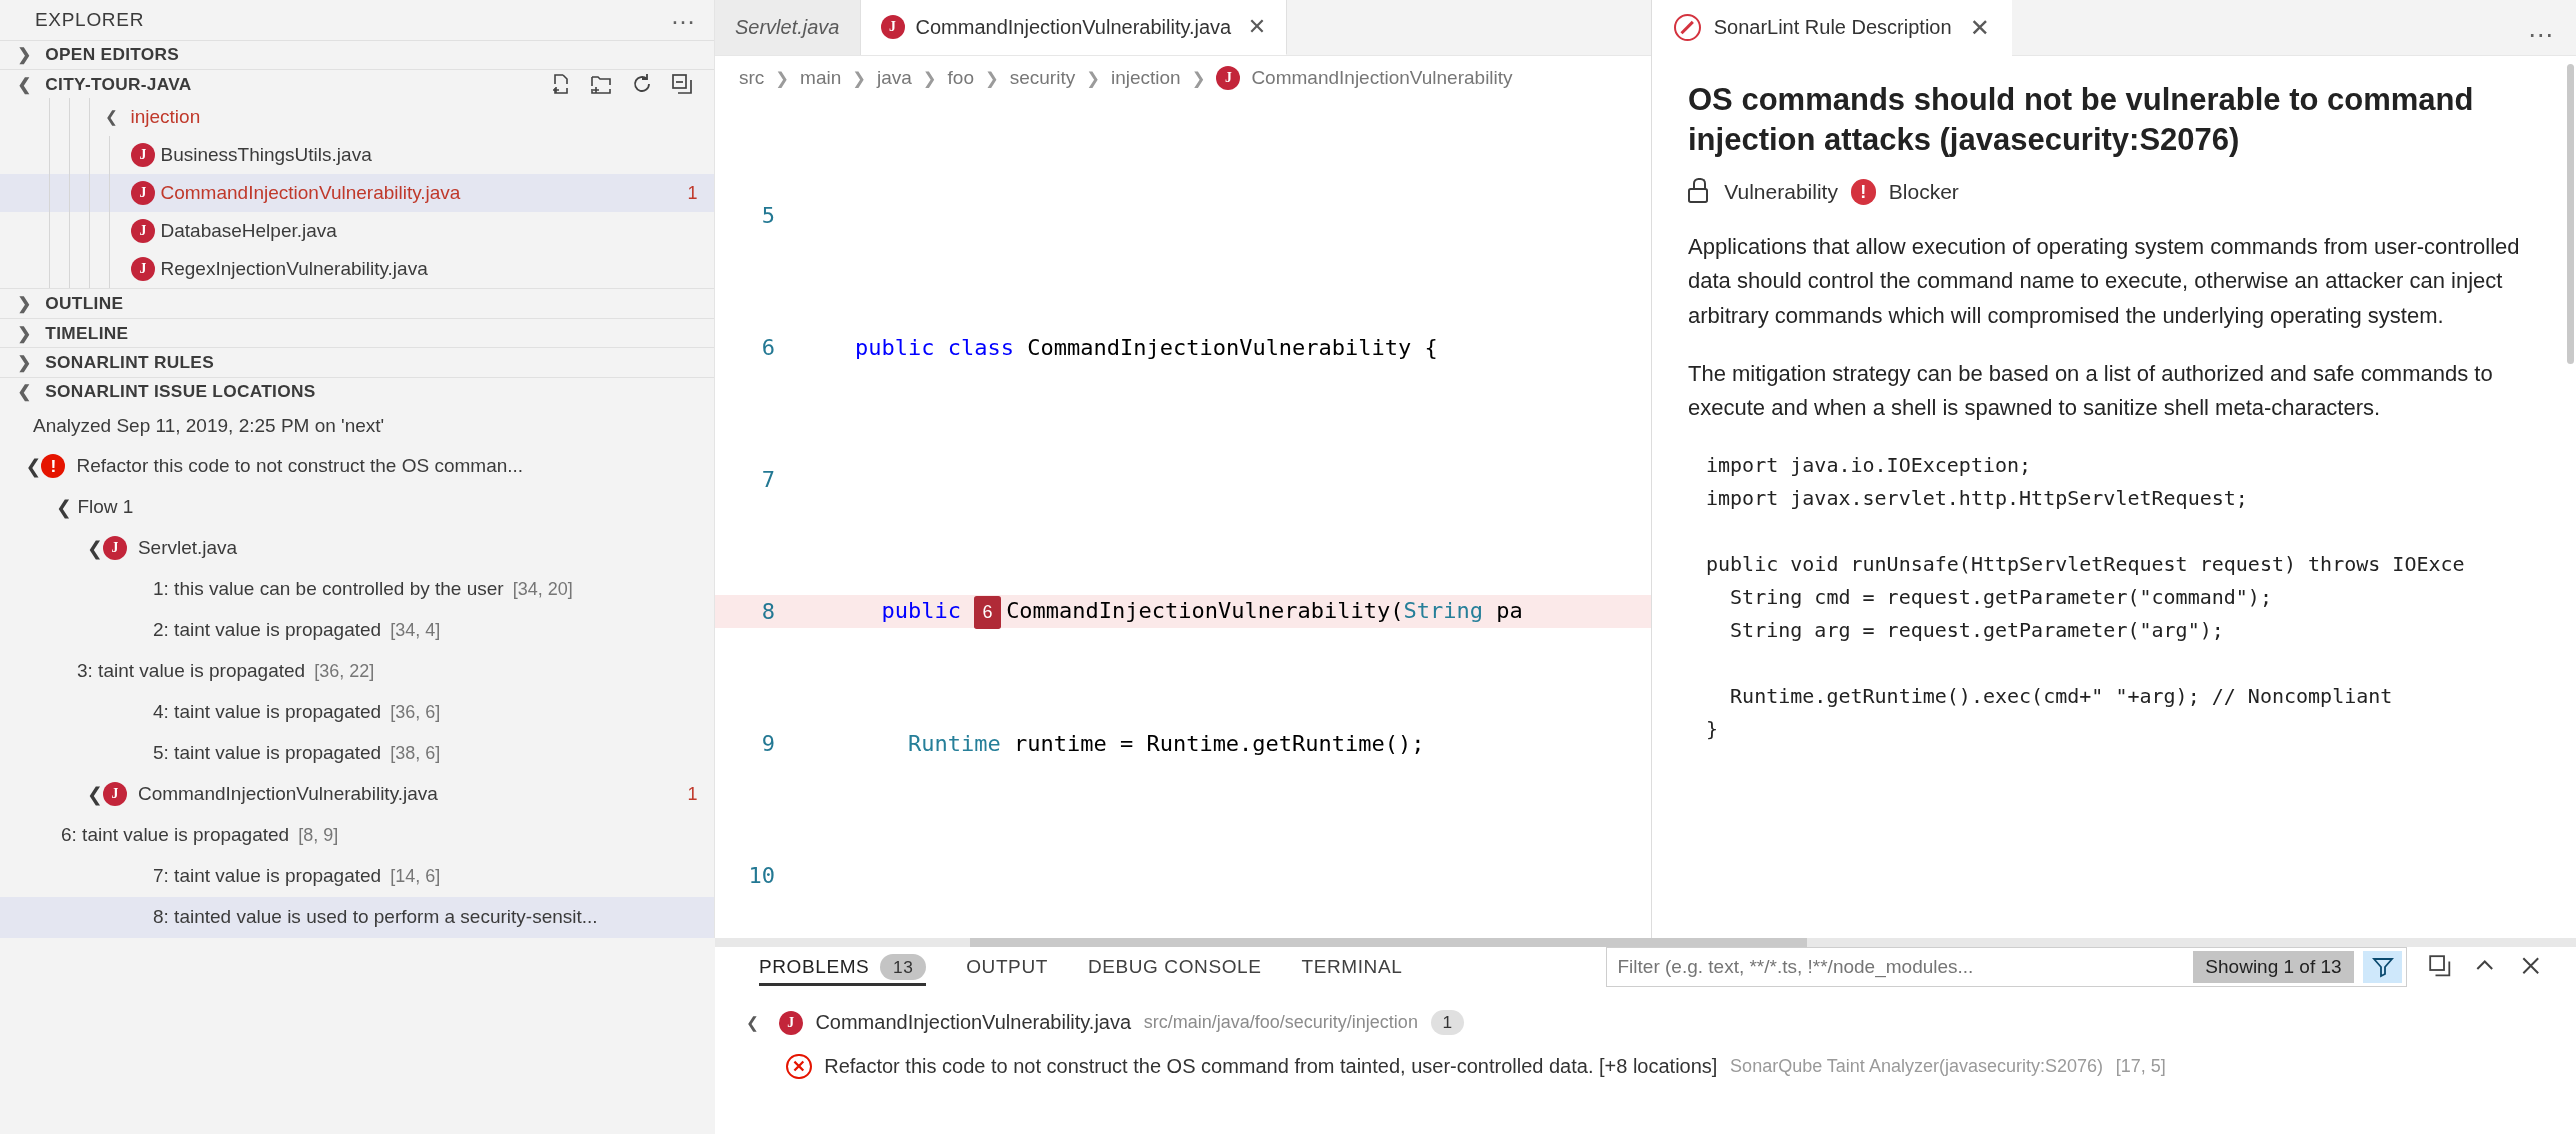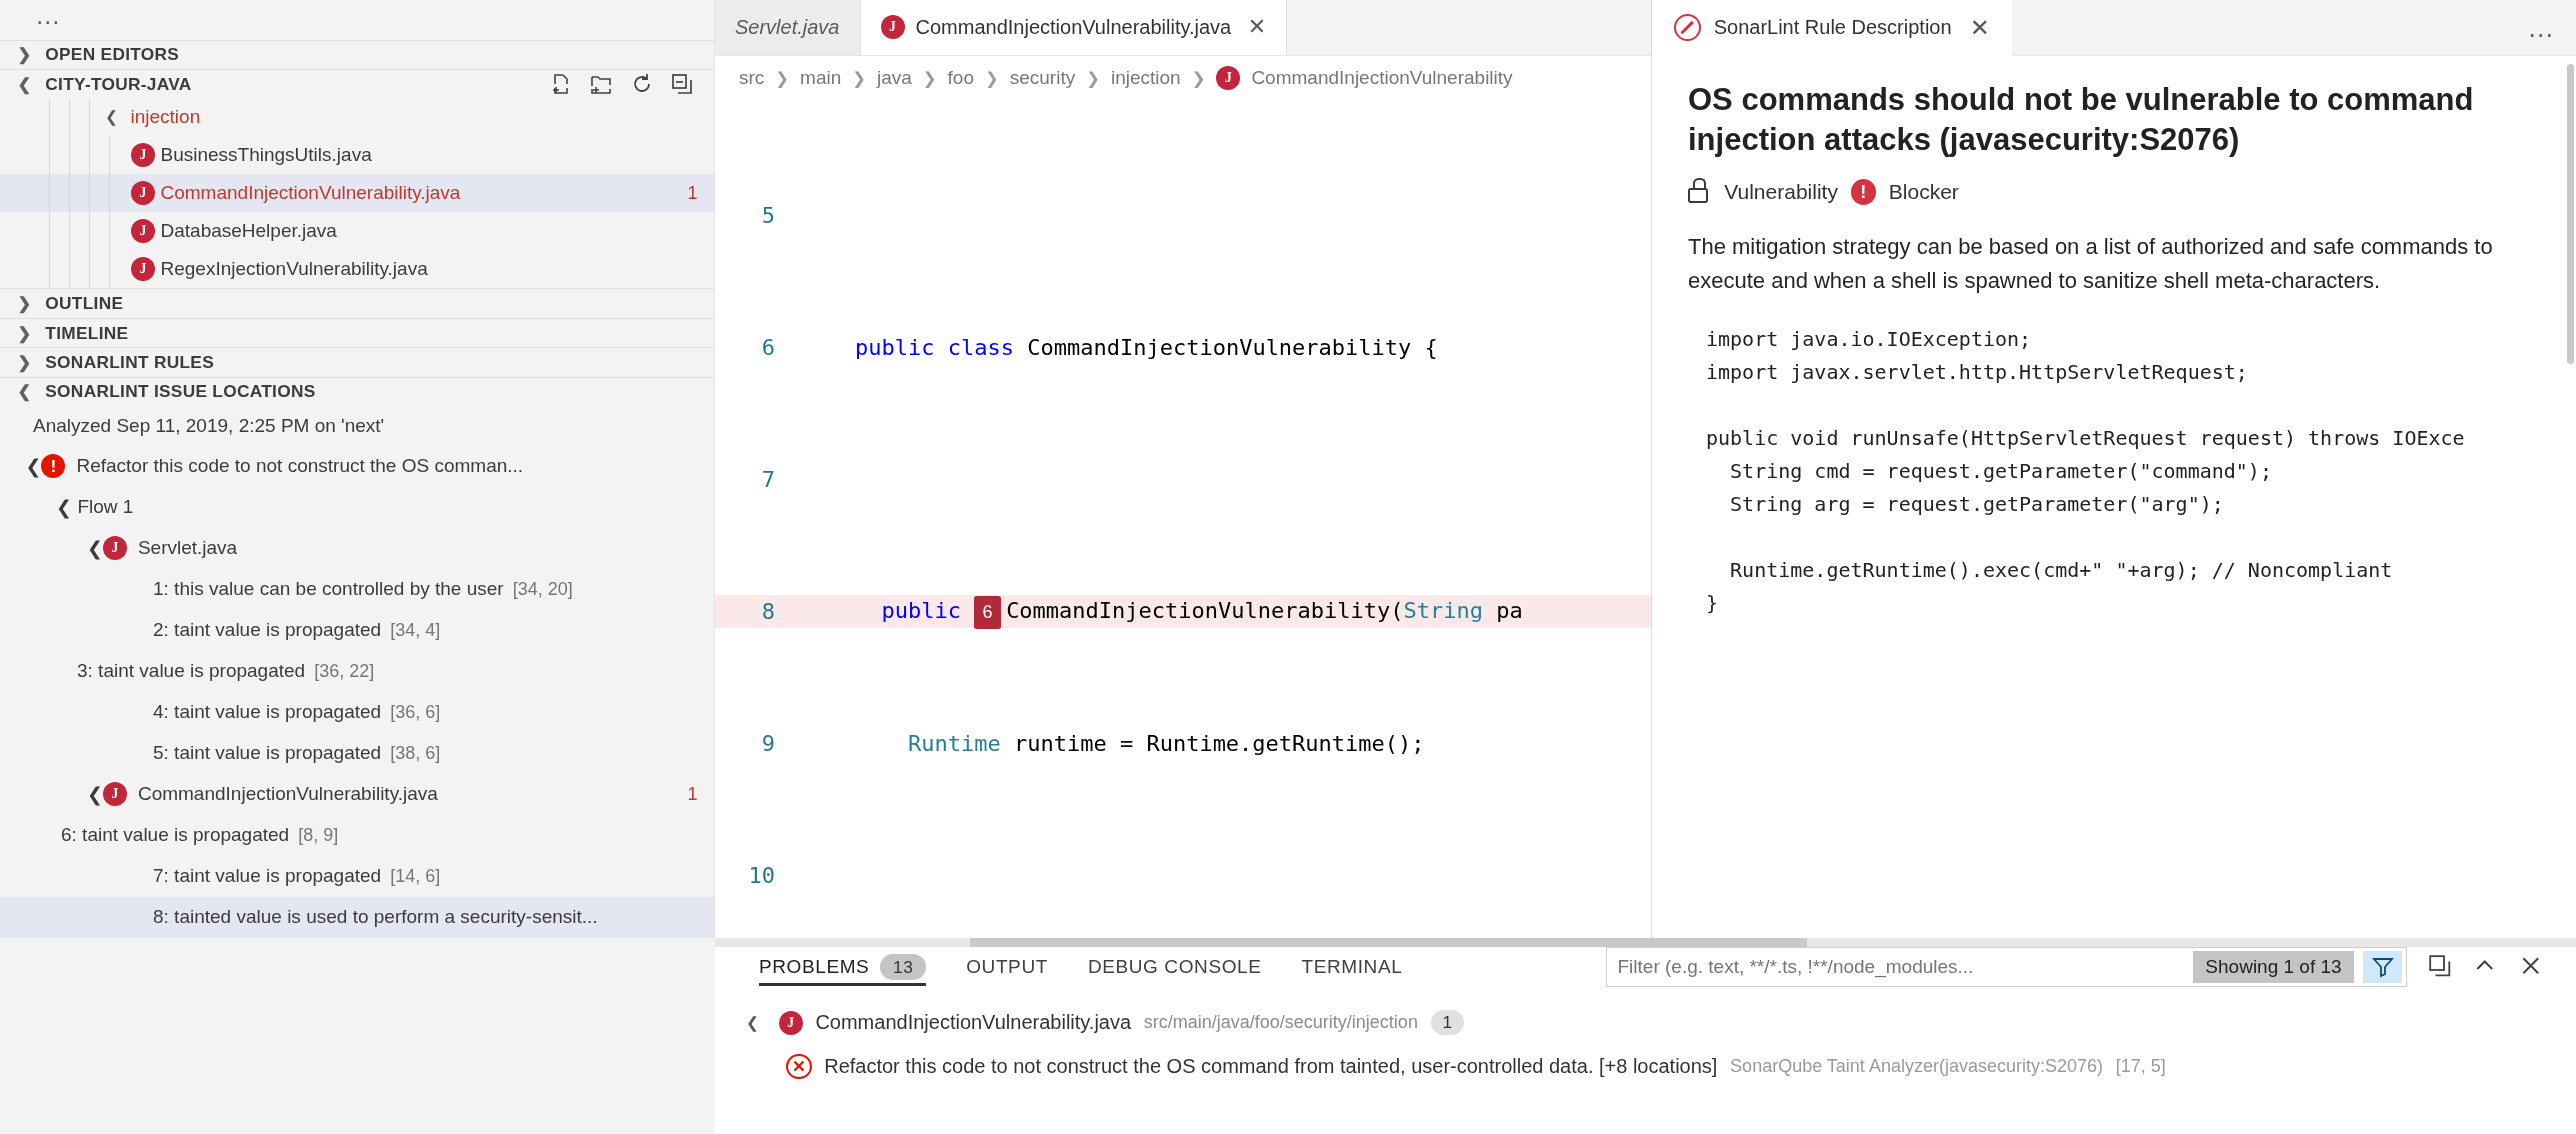--- a/index.html
+++ b/index.html
@@ -173,20 +173,21 @@
 </head>
 <body>
 
 <div class="app">
 
   <div class="upper">
 
     <div class="sidebar">
 
       <div class="sb-title">
+        <span class="lbl">EXPLORER</span>
         <span class="dots">…</span>
       </div>
 
       <div class="sect-head">
         <span class="chev">❯</span>
         <span>OPEN EDITORS</span>
       </div>
 
       <div class="sect-head">
         <span class="chev">❮</span>
@@ -505,20 +506,21 @@
       </div>
 
       <div class="rp-body">
         <div class="rp-h1">OS commands should not be vulnerable to command injection attacks (javasecurity:S2076)</div>
         <div class="rp-meta">
           <span class="lock"></span>
           <span>Vulnerability</span>
           <span class="blocker-dot">!</span>
           <span>Blocker</span>
         </div>
+        <div class="rp-p">Applications that allow execution of operating system commands from user-controlled data should control the command name to execute, otherwise an attacker can inject arbitrary commands which will compromised the underlying operating system.</div>
         <div class="rp-p">The mitigation strategy can be based on a list of authorized and safe commands to execute and when a shell is spawned to sanitize shell meta-characters.</div>
         <div class="rp-code">import java.io.IOException;
 import javax.servlet.http.HttpServletRequest;
 
 public void runUnsafe(HttpServletRequest request) throws IOExce
   String cmd = request.getParameter("command");
   String arg = request.getParameter("arg");
 
   Runtime.getRuntime().exec(cmd+" "+arg); // Noncompliant
 }</div>

